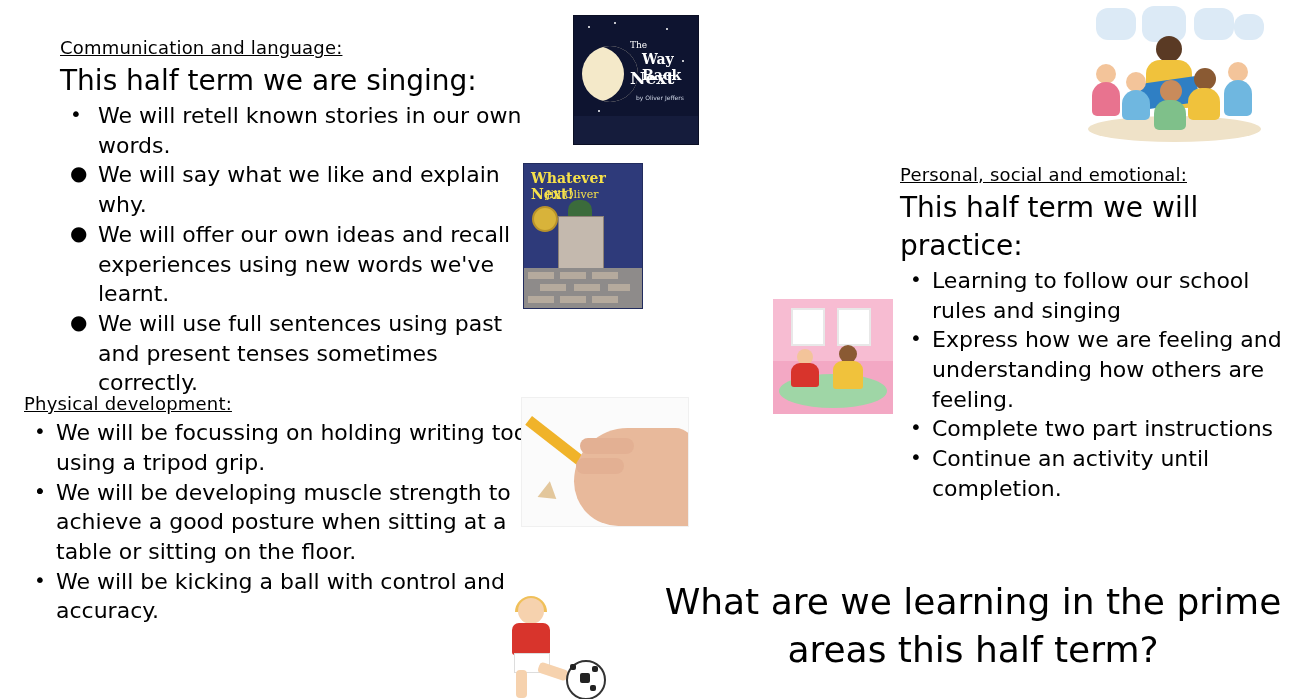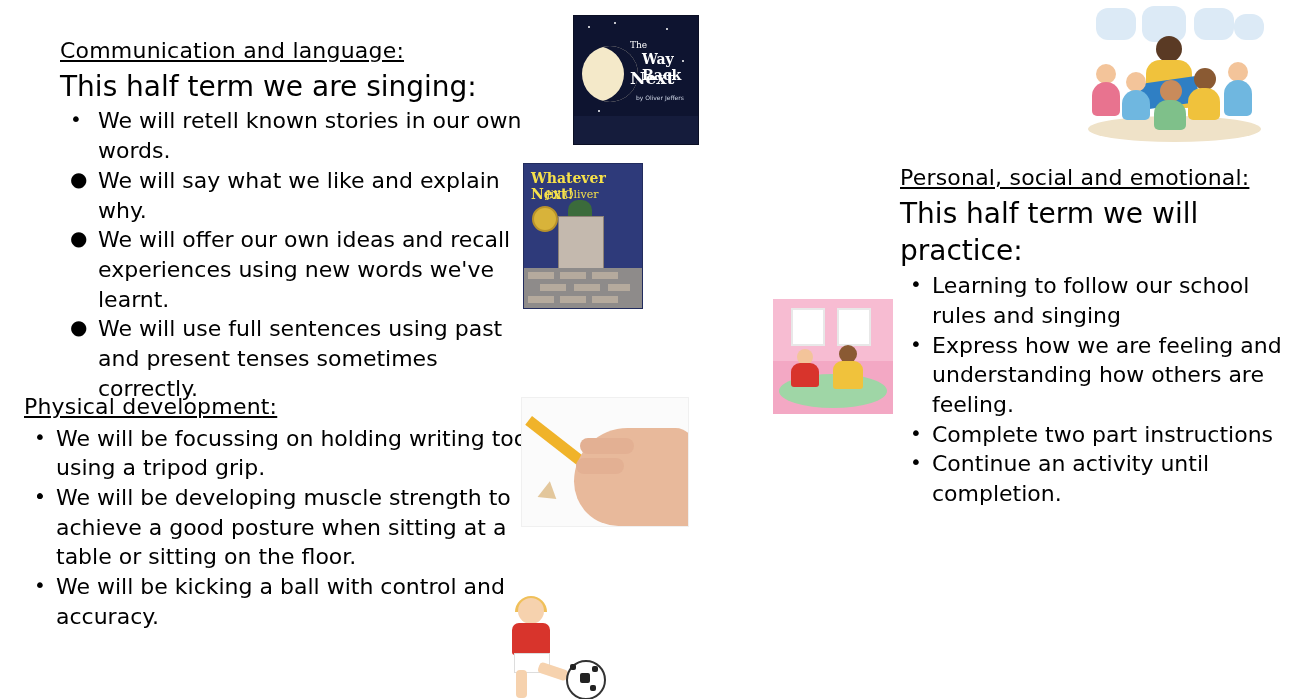--- a/index.html
+++ b/index.html
@@ -17,21 +17,21 @@
   }
   .page {
     position: relative;
     width: 1298px;
     height: 699px;
   }
   .block {
     position: absolute;
   }
   .heading {
-    font-size: 22px;
+    font-size: 18px;
     text-decoration: underline;
     margin-bottom: 2px;
     line-height: 1.35;
     letter-spacing: 0.2px;
   }
   .subheading {
     font-size: 28px;
     line-height: 1.35;
     margin-bottom: 1px;
   }
@@ -454,20 +454,24 @@
     <div class="heading">Personal, social and emotional:</div>
     <div class="subheading">This half term we will practice:</div>
     <ul class="bullets">
       <li><span class="bullet-mark">•</span><span>Learning to follow our school rules and singing</span></li>
       <li><span class="bullet-mark">•</span><span>Express how we are feeling and understanding how others are feeling.</span></li>
       <li><span class="bullet-mark">•</span><span>Complete two part instructions</span></li>
       <li><span class="bullet-mark">•</span><span>Continue an activity until completion.</span></li>
     </ul>
   </div>
 
+  <div class="block" id="title-block">
+    <div>What are we learning in the prime</div>
+    <div>areas this half term?</div>
+  </div>
 
   <div class="img" id="img-book-way-back-home">
     <div class="star" style="left:14px;top:10px;"></div>
     <div class="star" style="left:40px;top:6px;"></div>
     <div class="star" style="left:92px;top:12px;"></div>
     <div class="star" style="left:108px;top:44px;"></div>
     <div class="star" style="left:24px;top:94px;"></div>
     <div class="moon"></div>
     <div class="b1">The</div>
     <div class="b2">Way Back</div>

